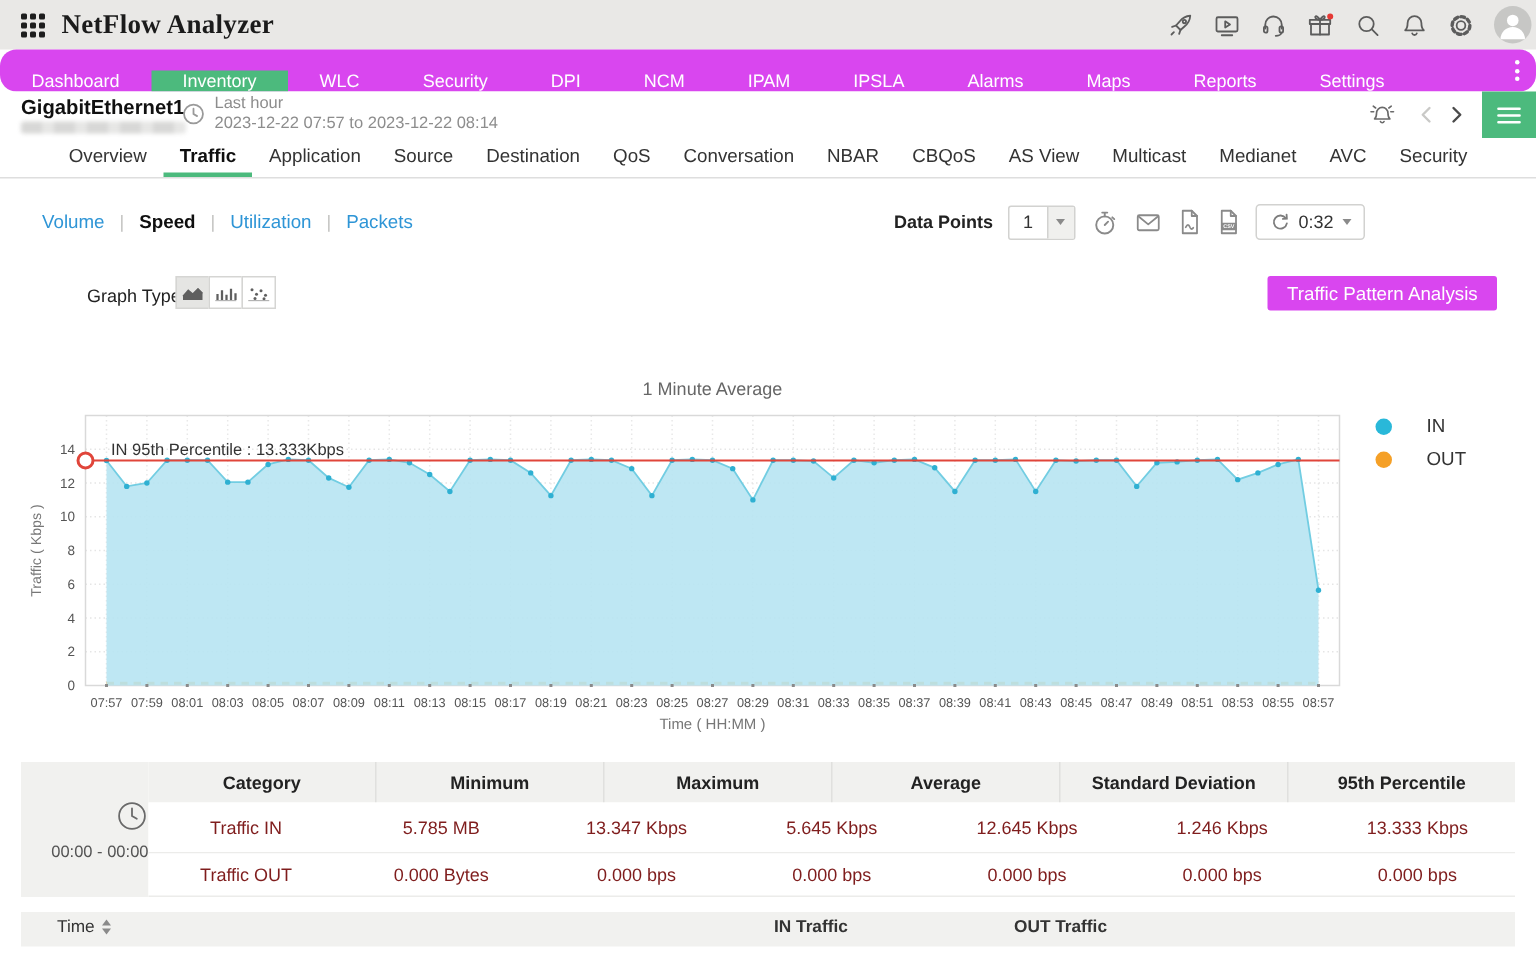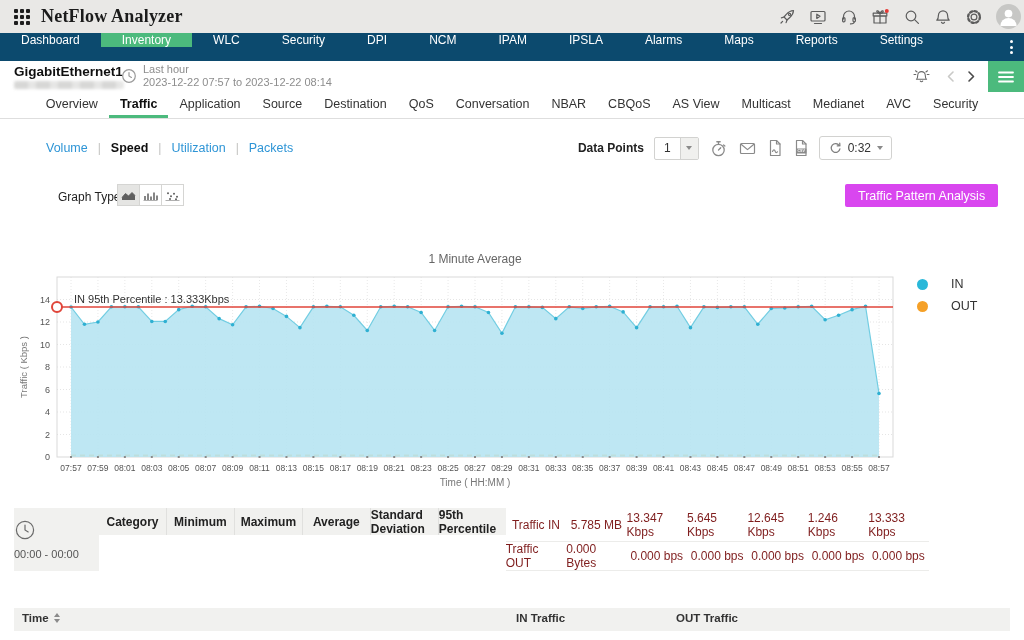--- a/index.html
+++ b/index.html
@@ -14,22 +14,22 @@
   .grid-icon{margin-left:14px;display:grid;grid-template-columns:repeat(3,4px);grid-gap:2px;cursor:pointer;}
   .grid-icon i{width:4px;height:4px;background:#1d1d1d;border-radius:1px;}
   .app-title{margin-left:11px;font-family:"Liberation Serif",serif;font-size:18px;font-weight:bold;
              color:#1b1b1b;letter-spacing:.2px;}
   .topbar-icons{margin-left:auto;display:flex;align-items:center;gap:13px;padding-right:3px;}
   .tico{position:relative;display:flex;align-items:center;cursor:pointer;}
   .tico svg{stroke:#5c5c5c;fill:none;stroke-width:1.2;stroke-linecap:round;stroke-linejoin:round;}
   .avatar-wrap{width:25px;height:25px;border-radius:50%;overflow:hidden;background:#c7c7c5;cursor:pointer;}
 
   
-  .navbar{position:absolute;left:0;top:33px;width:1024px;height:28px;background:#0c4a6e;
-          display:flex;align-items:flex-start;}
+  .navbar{position:absolute;left:0;top:33px;width:1024px;height:28px;background:#d946ef;
+          display:flex;align-items:flex-end;border-radius:11px;}
   .nav-items{display:flex;}
   .nav-item{display:flex;align-items:center;padding:0 21px;font-size:12px;color:#fff;cursor:pointer;}
   .nav-item.active{background:#4cba7d;}
   .kebab{margin-left:auto;align-self:center;margin-right:11px;display:flex;flex-direction:column;gap:2.5px;cursor:pointer;}
   .kebab i{width:3px;height:3px;border-radius:50%;background:#fff;}
 
   
   .if-header{position:absolute;left:0;top:61px;width:1024px;height:31px;background:#fff;
              border-bottom:1px solid #e3e3e1;}
   .if-name{position:absolute;left:14px;top:3px;font-size:13.5px;font-weight:bold;color:#101010;}
@@ -51,21 +51,21 @@
 
   
   .tabs-row{position:absolute;left:0;top:92px;width:1024px;height:27px;background:#fff;
             border-bottom:1px solid #dedede;display:flex;justify-content:center;box-sizing:border-box;}
   .tab{display:flex;align-items:center;padding:0 11px;font-size:12.5px;color:#333;
        border-bottom:3px solid transparent;cursor:pointer;box-sizing:border-box;}
   .tab.active{font-weight:bold;color:#0f0f0f;border-bottom-color:#4cba7d;}
 
   
   .toolbar{position:absolute;left:0;top:133px;width:924px;height:30px;display:flex;align-items:center;
-           padding:0 32px;box-sizing:border-box;}
+           padding:0 14px;box-sizing:border-box;}
   .metric-links{display:flex;align-items:center;margin-left:14px;}
   .mlink{font-size:12.5px;color:#2e95d6;cursor:pointer;}
   .mlink.active{color:#0f0f0f;font-weight:bold;}
   .msep{color:#c2c2c0;margin:0 10px;font-size:12px;}
   .toolbar-right{margin-left:auto;display:flex;align-items:center;gap:10px;}
   .dp-label{font-size:12px;font-weight:bold;color:#222;}
   .dp-select{display:flex;align-items:stretch;height:21px;border:1px solid #d2d2d0;border-radius:2px;
              background:#fff;cursor:pointer;}
   .dp-val{display:flex;align-items:center;padding:0 9px;font-size:12px;color:#333;}
   .dp-arrow{width:17px;background:#f0f0ee;border-left:1px solid #d2d2d0;display:flex;align-items:center;justify-content:center;}
@@ -88,37 +88,37 @@
 
   
   .chart-title{position:absolute;left:57px;top:252px;width:836px;text-align:center;font-size:12px;color:#666;}
   .chart-svg-wrap{position:absolute;left:14px;top:240px;width:996px;height:260px;}
   .legend{position:absolute;left:917px;top:277px;display:flex;flex-direction:column;gap:8px;}
   .legend-item{display:flex;align-items:center;gap:23px;font-size:12.5px;color:#333;cursor:pointer;}
   .legend-dot{width:11px;height:11px;border-radius:50%;}
 
   
   .summary{position:absolute;left:14px;top:508px;width:996px;display:flex;}
-  .sum-time{width:85px;background:#f1f1ef;display:flex;flex-direction:column;align-items:flex-start;
+  .sum-time{width:85px;background:#f1f1ef;display:flex;flex-direction:column;align-items:flex-end;
             justify-content:center;gap:7px;}
   .sum-time svg{stroke:#6a6a6a;fill:none;stroke-width:1.2;stroke-linecap:round;}
   .sum-time-label{font-size:11px;color:#555;}
-  .sum-table{flex:1;display:flex;flex-direction:row;}
+  .sum-table{flex:1;display:flex;flex-direction:column;}
   .sum-header{display:flex;background:#f1f1ef;height:27px;}
   .sum-hcell{flex:1;display:flex;align-items:center;justify-content:center;font-size:12px;font-weight:bold;
              color:#222;border-left:1px solid #e0e0de;}
   .sum-hcell:first-child{border-left:none;}
   .sum-row{display:flex;background:#fff;border-bottom:1px solid #ececea;}
   .sum-row.r0{height:33px;}.sum-row.r1{height:28px;}
   .sum-cell{flex:1;display:flex;align-items:center;justify-content:center;font-size:12px;color:#7f1d1d;}
 
   
   .bottom-band{position:absolute;left:14px;top:608px;width:996px;height:23px;background:#f1f1ef;}
-  .bt-time{position:absolute;left:8px;top:4px;display:flex;align-items:center;gap:5px;
-           font-size:11.5px;font-weight:bold;color:#333;cursor:pointer;}
+  .bt-time{position:absolute;left:24px;top:4px;display:flex;align-items:center;gap:5px;
+           font-size:11.5px;font-weight:normal;color:#333;cursor:pointer;}
   .sort{display:flex;flex-direction:column;gap:2px;}
   .sort i{width:0;height:0;border-left:3px solid transparent;border-right:3px solid transparent;}
   .sort .up{border-bottom:4px solid #8a8a8a;}
   .sort .dn{border-top:4px solid #8a8a8a;}
   .bt-in{position:absolute;left:502px;top:4px;font-size:11.5px;font-weight:bold;color:#333;}
   .bt-out{position:absolute;left:662px;top:4px;font-size:11.5px;font-weight:bold;color:#333;}
 </style>
 </head>
 <body>
 

